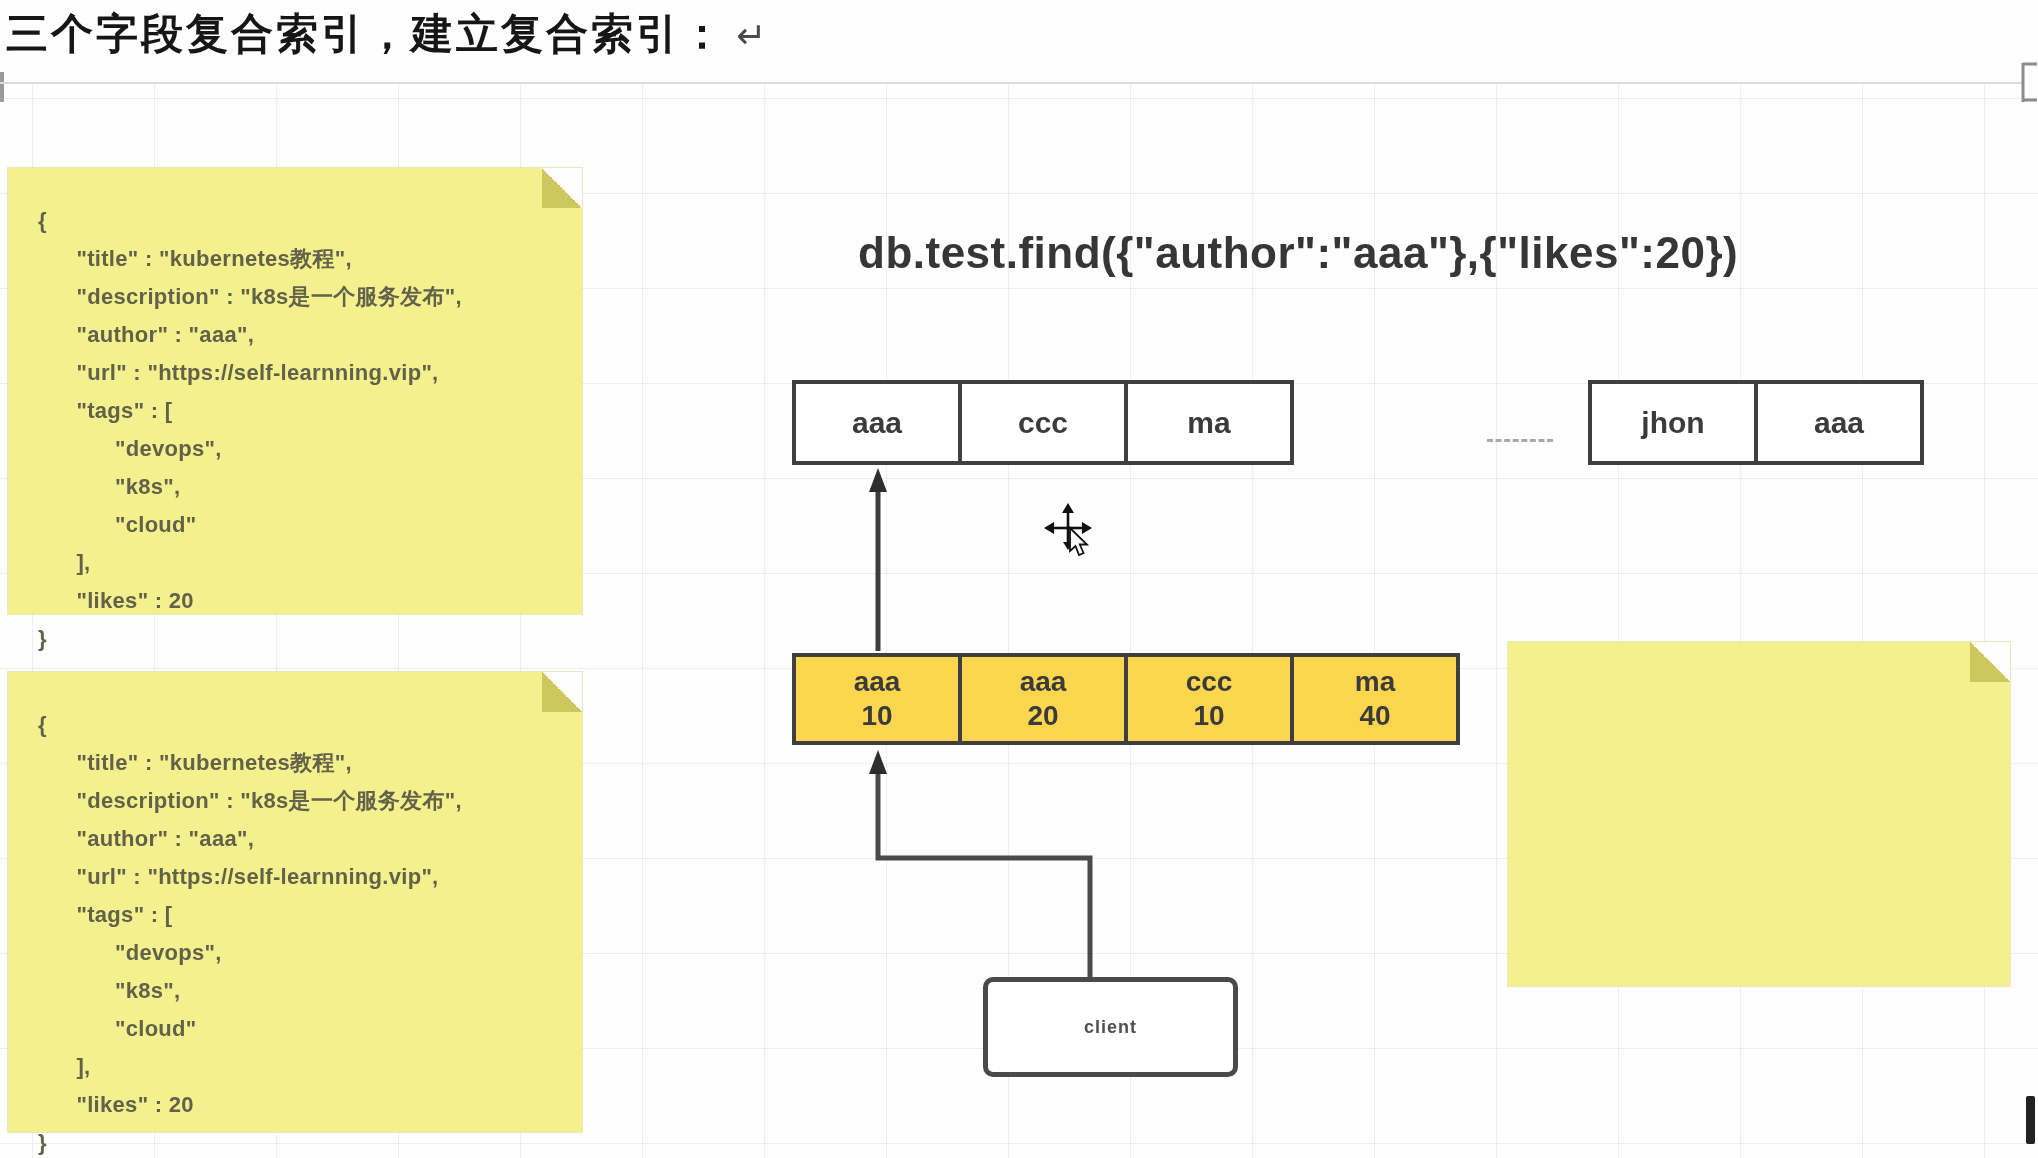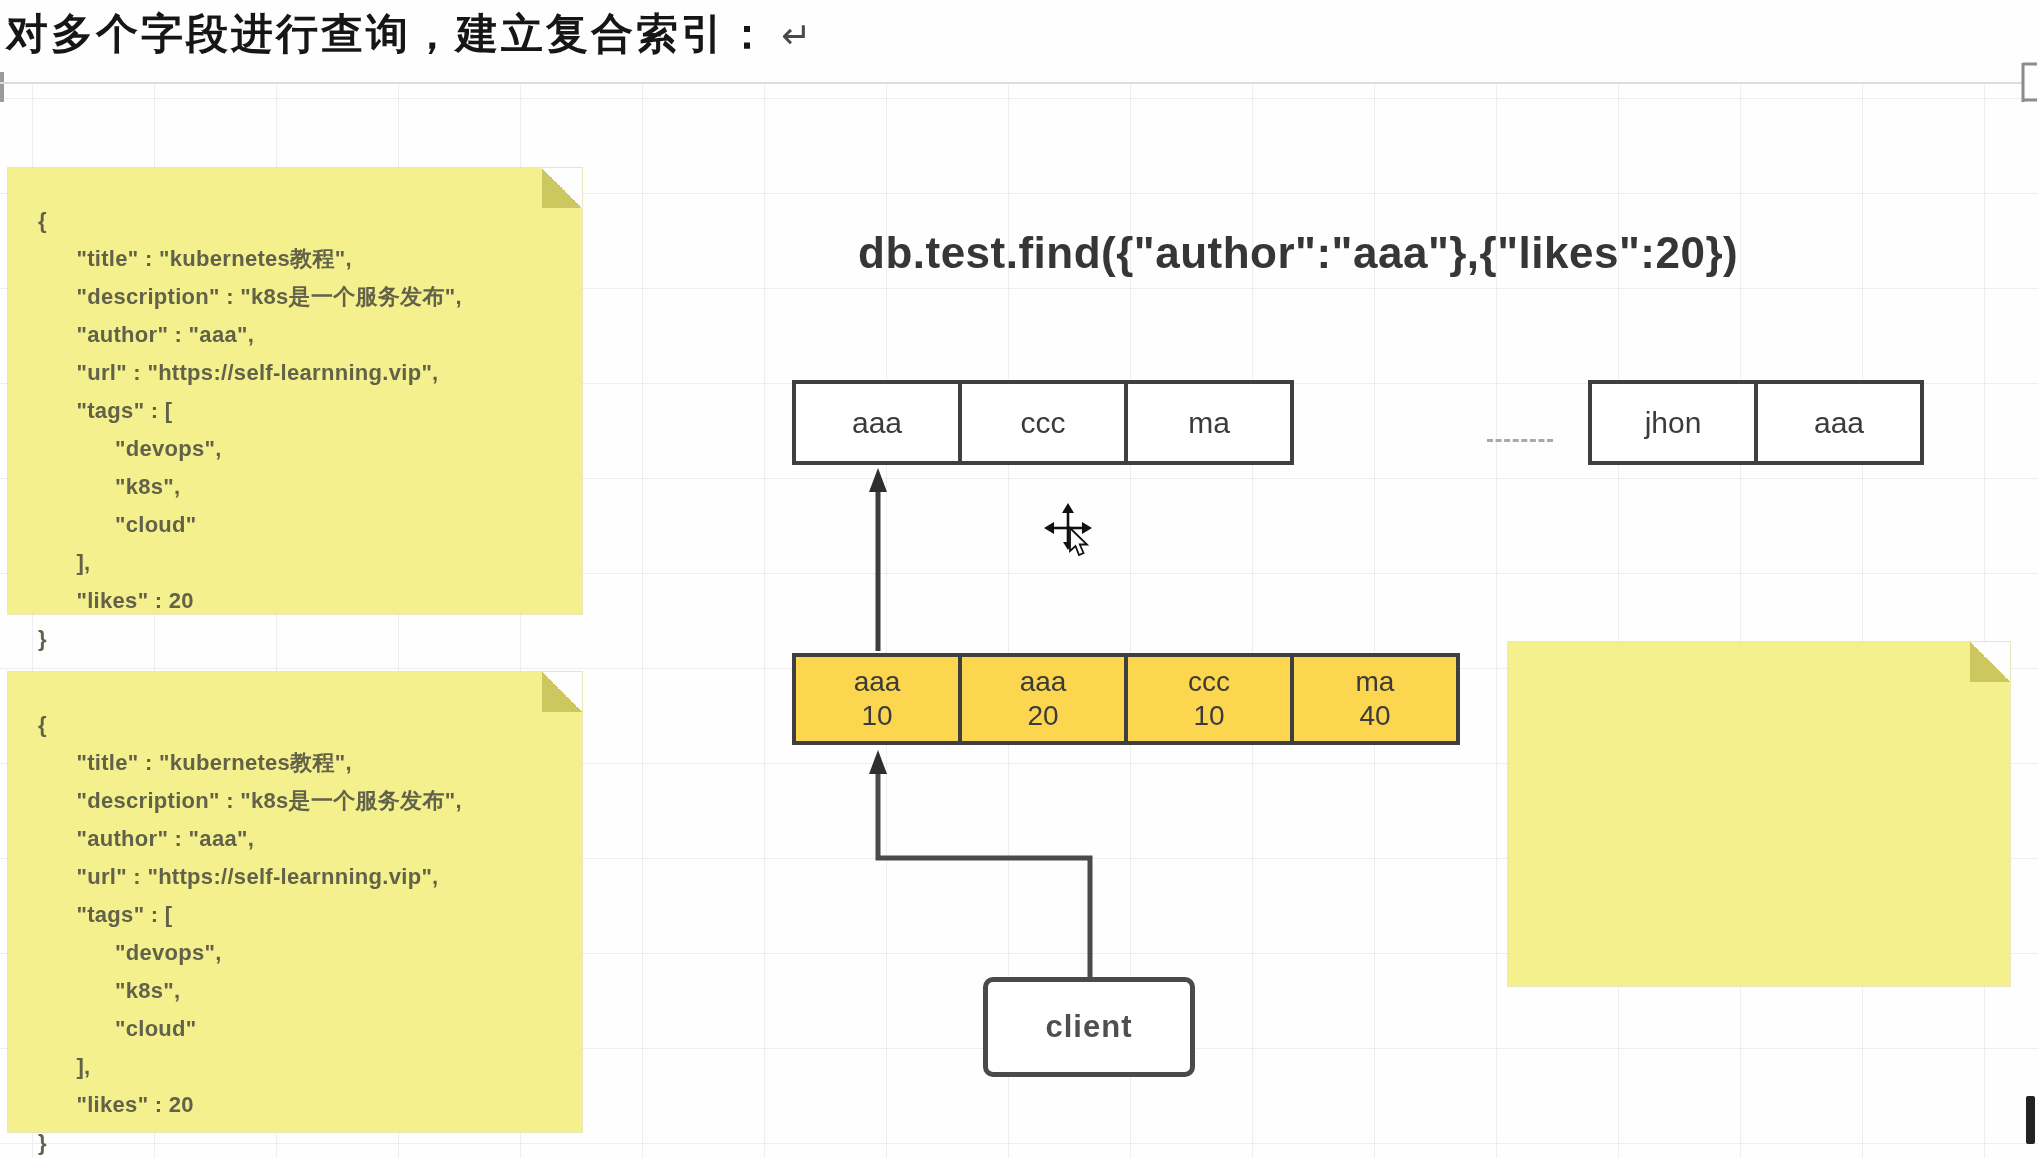--- a/index.html
+++ b/index.html
@@ -57,49 +57,49 @@
     position: absolute; left: 858px; top: 228px;
     font-size: 44px; font-weight: 700; color: #363636; white-space: nowrap;
     letter-spacing: 0.5px;
   }
   
   .cell-row { position: absolute; display: flex; }
   .cell {
     width: 170px; height: 85px; background: #ffffff;
     border: 4px solid #3f3f3f; display: flex; flex-direction: column;
     align-items: center; justify-content: center;
-    font-size: 30px; font-weight: 400; color: #3b3b3b;
+    font-size: 30px; font-weight: 700; color: #3b3b3b;
   }
   .cell + .cell { margin-left: -4px; }
   #row-top-a { left: 792px; top: 380px; }
   #row-top-b { left: 1588px; top: 380px; text-align: right; }
   .ellipsis-dashes {
     position: absolute; left: 1487px; top: 439px; width: 66px; height: 0;
     border-top: 3px dashed #a9a9a9;
   }
   #row-compound { left: 792px; top: 653px; }
   #row-compound .cell { background: #fcd64e; height: 92px; font-size: 28px; line-height: 1.2; }
   .cell .k, .cell .v { display: block; }
   
   .client-box {
-    position: absolute; left: 983px; top: 977px; width: 212px; height: 100px;
+    position: absolute; left: 983px; top: 977px; width: 255px; height: 100px;
     background: #ffffff; border: 5px solid #4a4a4a; border-radius: 10px;
     display: flex; align-items: center; justify-content: center;
-    font-size: 31px; color: #4f4f4f; letter-spacing: 1px; font-weight: 600;
+    font-size: 18px; color: #4f4f4f; letter-spacing: 1px; font-weight: 600;
   }
   
   .overlay { position: absolute; left: 0; top: 0; width: 2038px; height: 1158px; pointer-events: none; }
 </style>
 </head>
 <body>
 
 <div id="stage">
 
   <div class="doc-title">
-    <span>对多个字段进行查询，建立复合索引：</span><span class="return-mark">↵</span>
+    <span>三个字段复合索引，建立复合索引：</span><span class="return-mark">↵</span>
   </div>
   <div class="left-tick"></div>
   <div class="divider"></div>
 
   <div class="grid-canvas"></div>
 
   <div class="note" id="note1">
     <div class="fold"></div>
     <div class="note-json">{
       "title" : "kubernetes教程",

